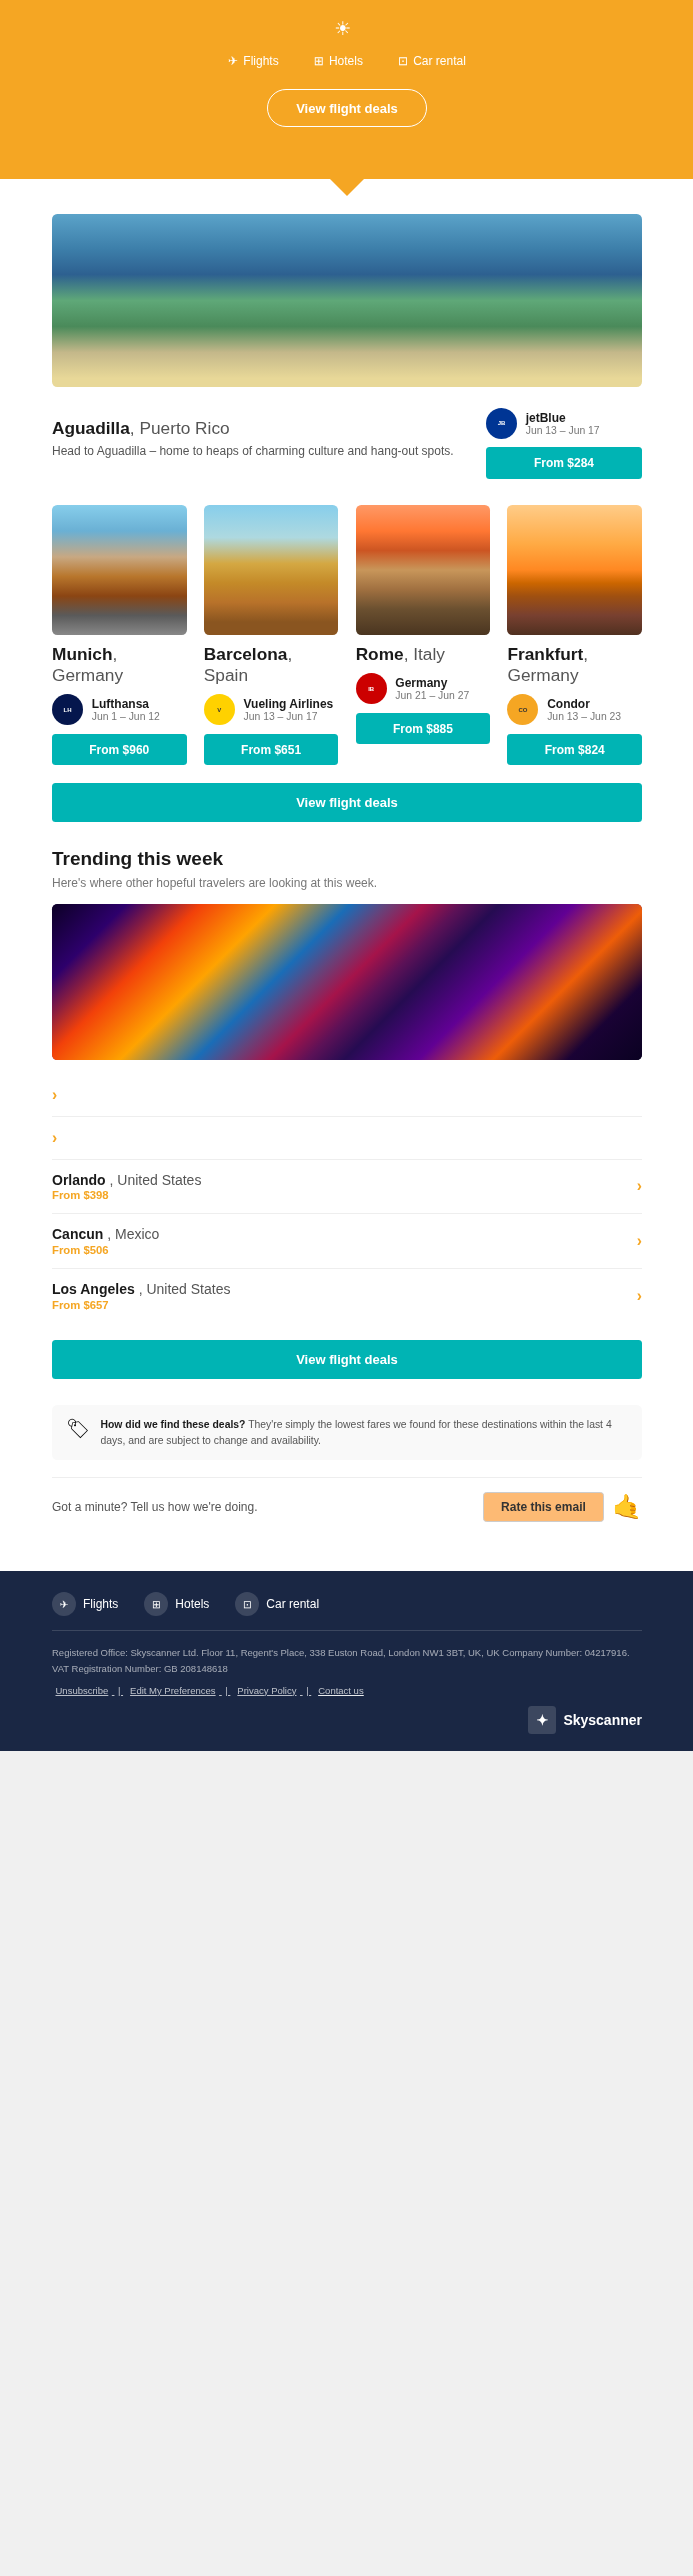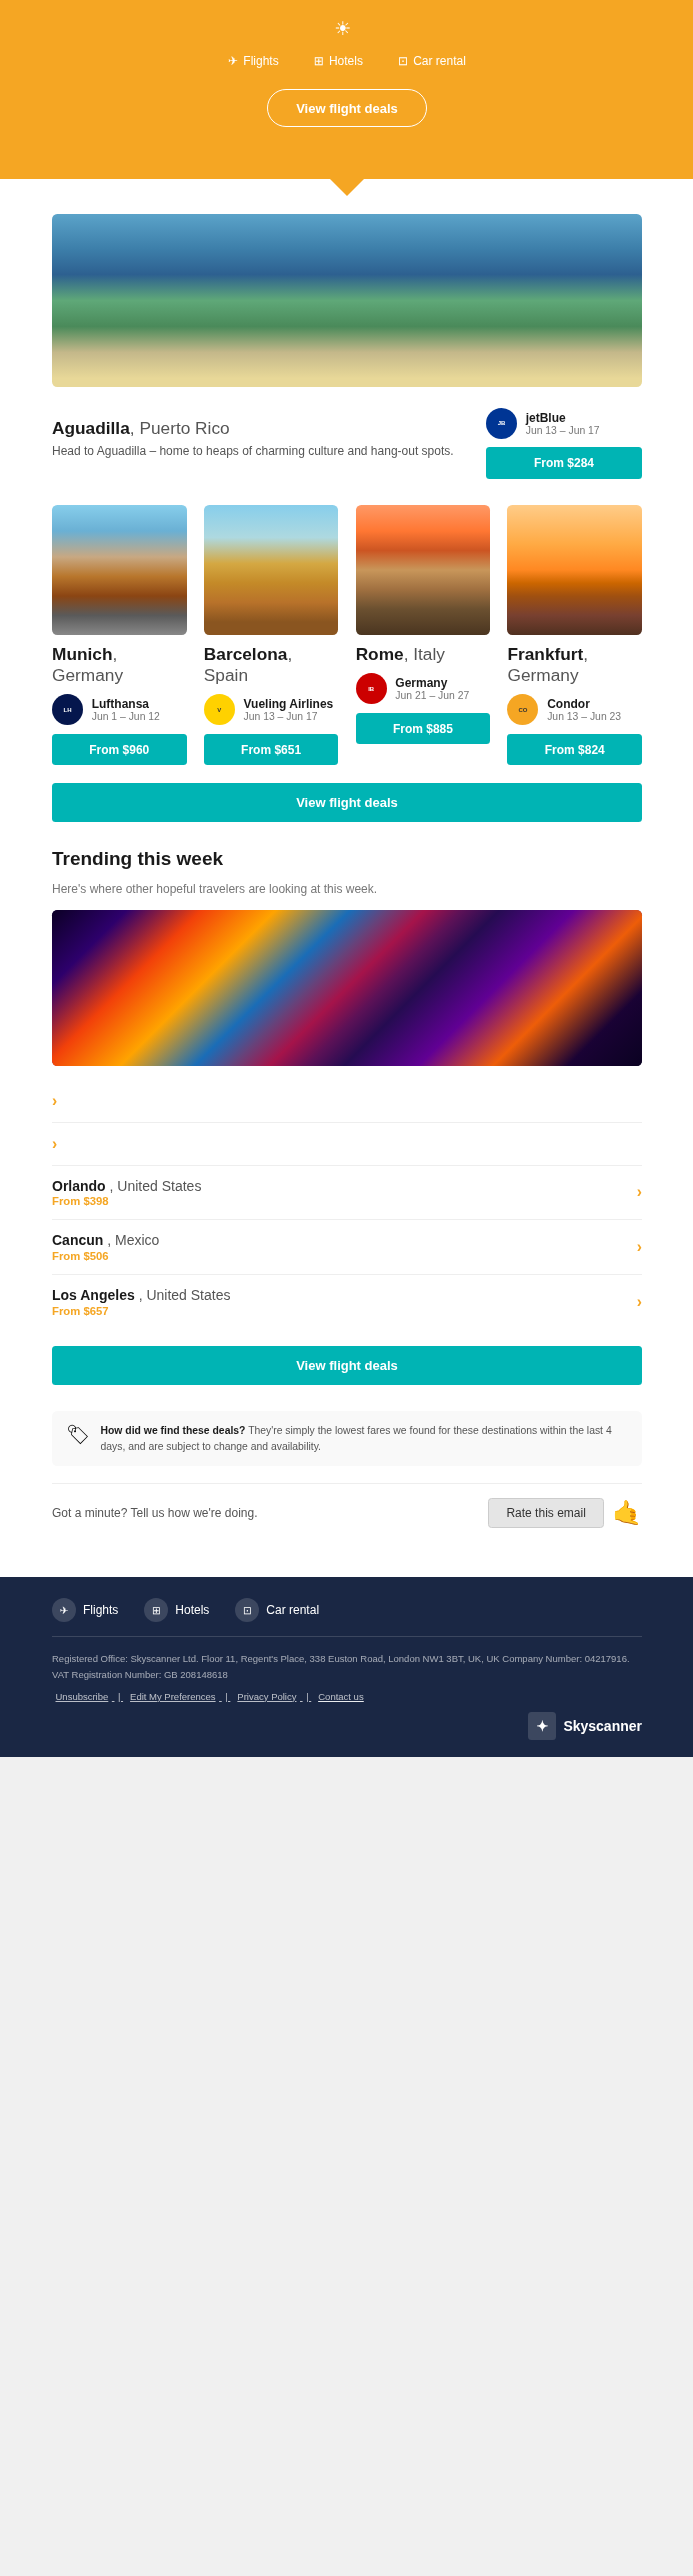--- a/index.html
+++ b/index.html
@@ -233,21 +233,21 @@
     }
 
     
     .trending-section {
       margin-top: 8.7px;
     }
     .trending-title {
       font-size: 19px;
       font-weight: 700;
       color: #1a1a1a;
-      margin-bottom: 12px;
+      margin-bottom: 6px;
     }
     .trending-subtitle {
       font-size: 12px;
       color: #777;
       margin-bottom: 14px;
     }
     .trending-hero-img {
       width: 100%;
       height: 156px;
       border-radius: 5.2px;
@@ -332,26 +332,26 @@
       align-items: center;
       gap: 8px;
       border-top: 0.9px solid #eee;
     }
     .rating-text {
       font-size: 12px;
       color: #555;
       flex: 1;
     }
     .rate-btn {
-      background: #e5e5e5;
+      background: #fdba74;
       border: 0.9px solid #ccc;
       padding: 7px 17.3px;
       border-radius: 3.5px;
       font-size: 12px;
-      font-weight: 400;
+      font-weight: 700;
       cursor: pointer;
       color: #333;
     }
     .hand-icon {
       font-size: 24px;
     }
 
     
     .footer {
       background: #1a2744;

